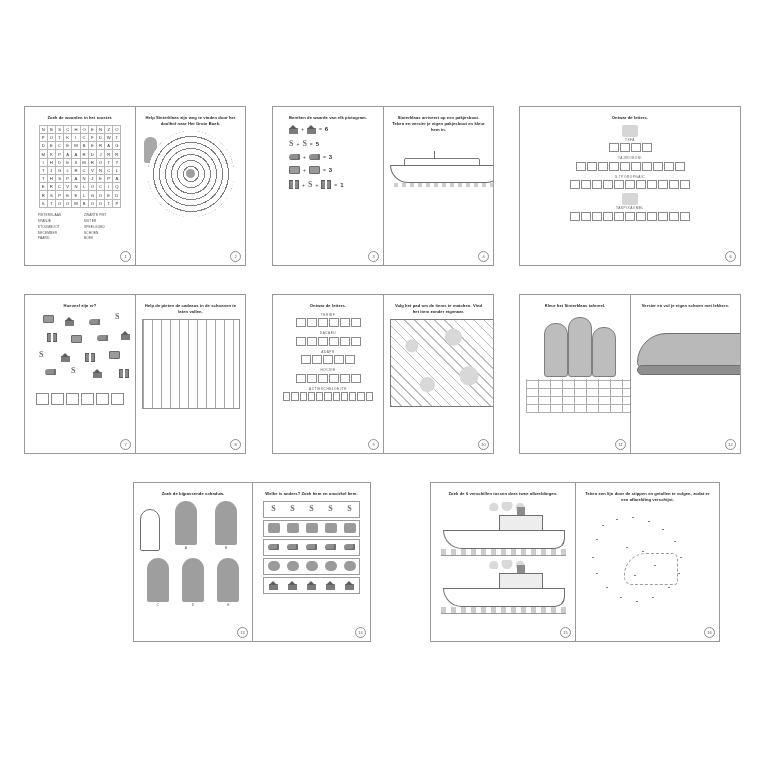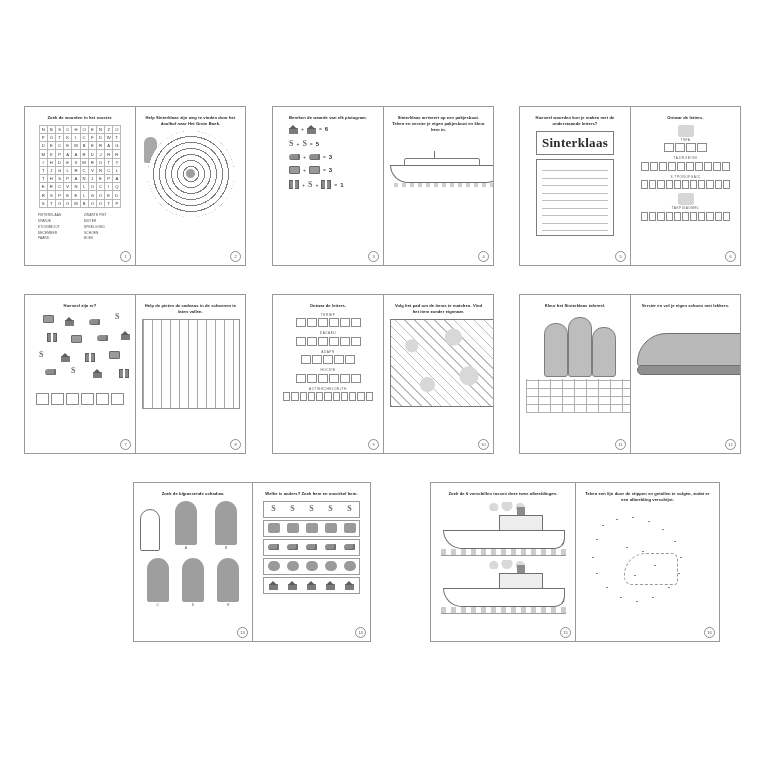--- a/index.html
+++ b/index.html
@@ -507,36 +507,20 @@
         <div class="mast"></div>
         <div class="deck"></div>
         <div class="hull"></div>
         <div class="wave"></div>
       </div>
       <div class="pnum">4</div>
     </div>
   </div>
 
   <div class="spread" style="left:519px;top:106px;width:222px;height:160px;">
-    <div class="page">
-      <div class="ptitle">Hoeveel woorden kun je maken met de onderstaande letters?</div>
-      <div class="bigword">Sinterklaas</div>
-      <div class="linesbox">
-        <div class="ln"></div>
-          <div class="ln"></div>
-          <div class="ln"></div>
-        <div class="ln"></div>
-          <div class="ln"></div>
-          <div class="ln"></div>
-        <div class="ln"></div>
-          <div class="ln"></div>
-          <div class="ln"></div>
-      </div>
-      <div class="pnum">5</div>
-    </div>
 
     <div class="page">
       <div class="ptitle">Ontwar de letters.</div>
       <div class="scramble">
         <div class="miniart"></div>
         <div class="scr-label">TSFA</div>
         <div class="boxrow">
             <span></span>
             <span></span>
             <span></span>

